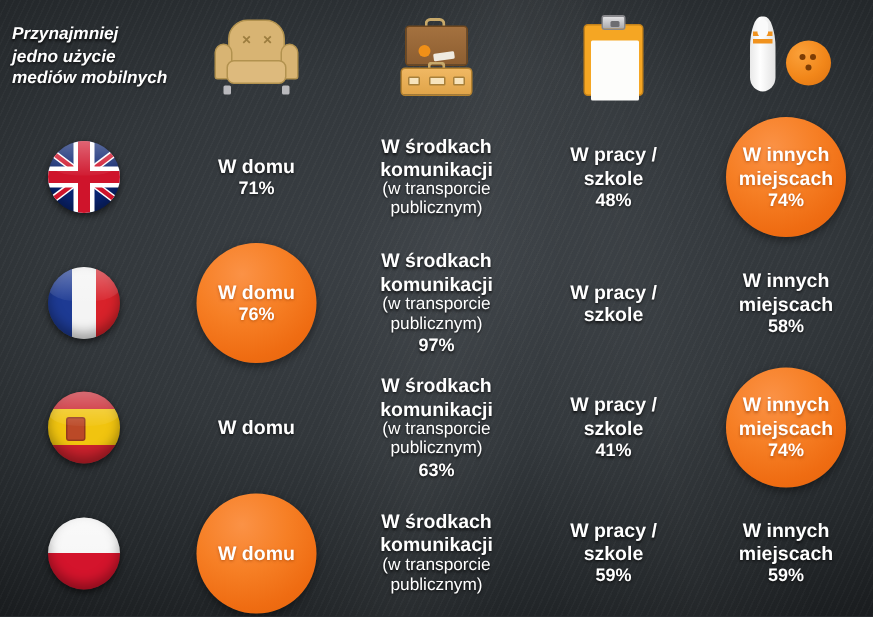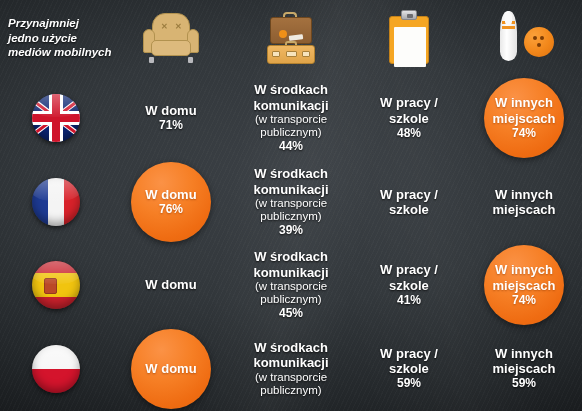--- a/index.html
+++ b/index.html
@@ -352,21 +352,20 @@
         <span>W domu</span>
         <span class="pct">71%</span>
       </div>
     </div>
     <div class="cell">
       <div class="val">
         <span>W środkach</span><br>
         <span>komunikacji</span>
         <span class="sub">(w transporcie</span>
         <span class="sub">publicznym)</span>
-        <span class="pct">44%</span>
       </div>
     </div>
     <div class="cell">
       <div class="val">
         <span>W pracy /</span><br>
         <span>szkole</span>
         <span class="pct">48%</span>
       </div>
     </div>
     <div class="cell hl">
@@ -387,53 +386,54 @@
         <span>W domu</span>
         <span class="pct">76%</span>
       </div>
     </div>
     <div class="cell">
       <div class="val">
         <span>W środkach</span><br>
         <span>komunikacji</span>
         <span class="sub">(w transporcie</span>
         <span class="sub">publicznym)</span>
-        <span class="pct">39%</span>
+        <span class="pct">97%</span>
       </div>
     </div>
     <div class="cell">
       <div class="val">
         <span>W pracy /</span><br>
         <span>szkole</span>
       </div>
     </div>
     <div class="cell">
       <div class="val">
         <span>W innych</span><br>
         <span>miejscach</span>
+        <span class="pct">58%</span>
       </div>
     </div>
 
     <div class="cell">
       <div class="flag flag-es">
         <div class="crest"></div>
       </div>
     </div>
     <div class="cell">
       <div class="val">
         <span>W domu</span>
       </div>
     </div>
     <div class="cell">
       <div class="val">
         <span>W środkach</span><br>
         <span>komunikacji</span>
         <span class="sub">(w transporcie</span>
         <span class="sub">publicznym)</span>
-        <span class="pct">45%</span>
+        <span class="pct">63%</span>
       </div>
     </div>
     <div class="cell">
       <div class="val">
         <span>W pracy /</span><br>
         <span>szkole</span>
         <span class="pct">41%</span>
       </div>
     </div>
     <div class="cell hl">

